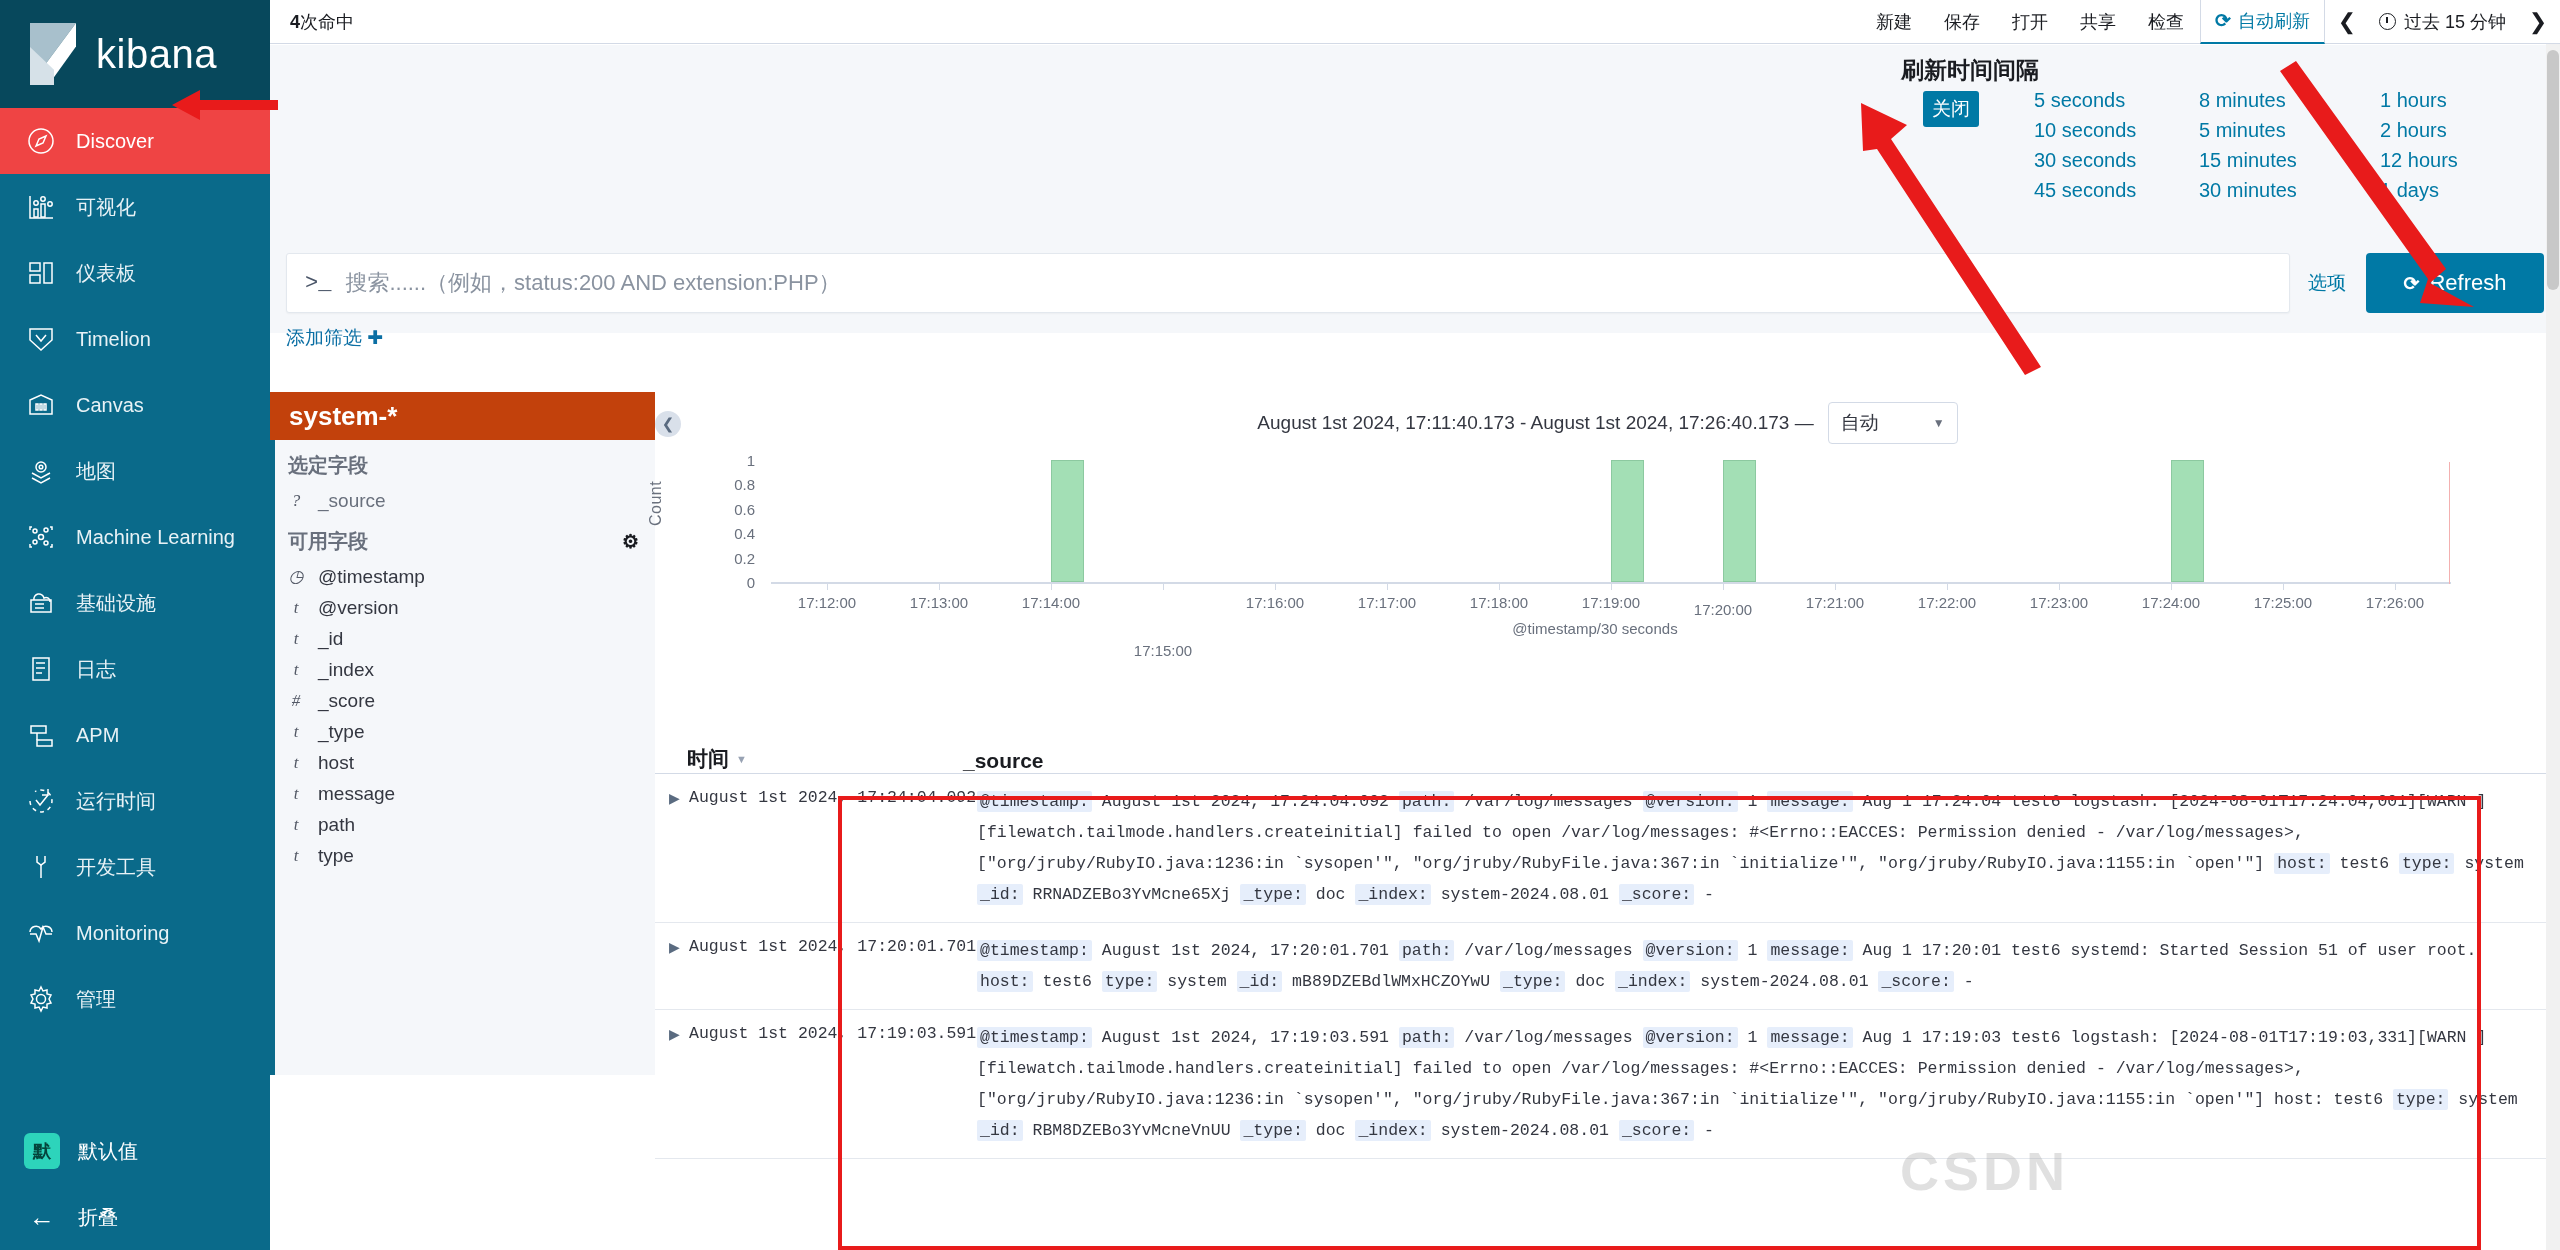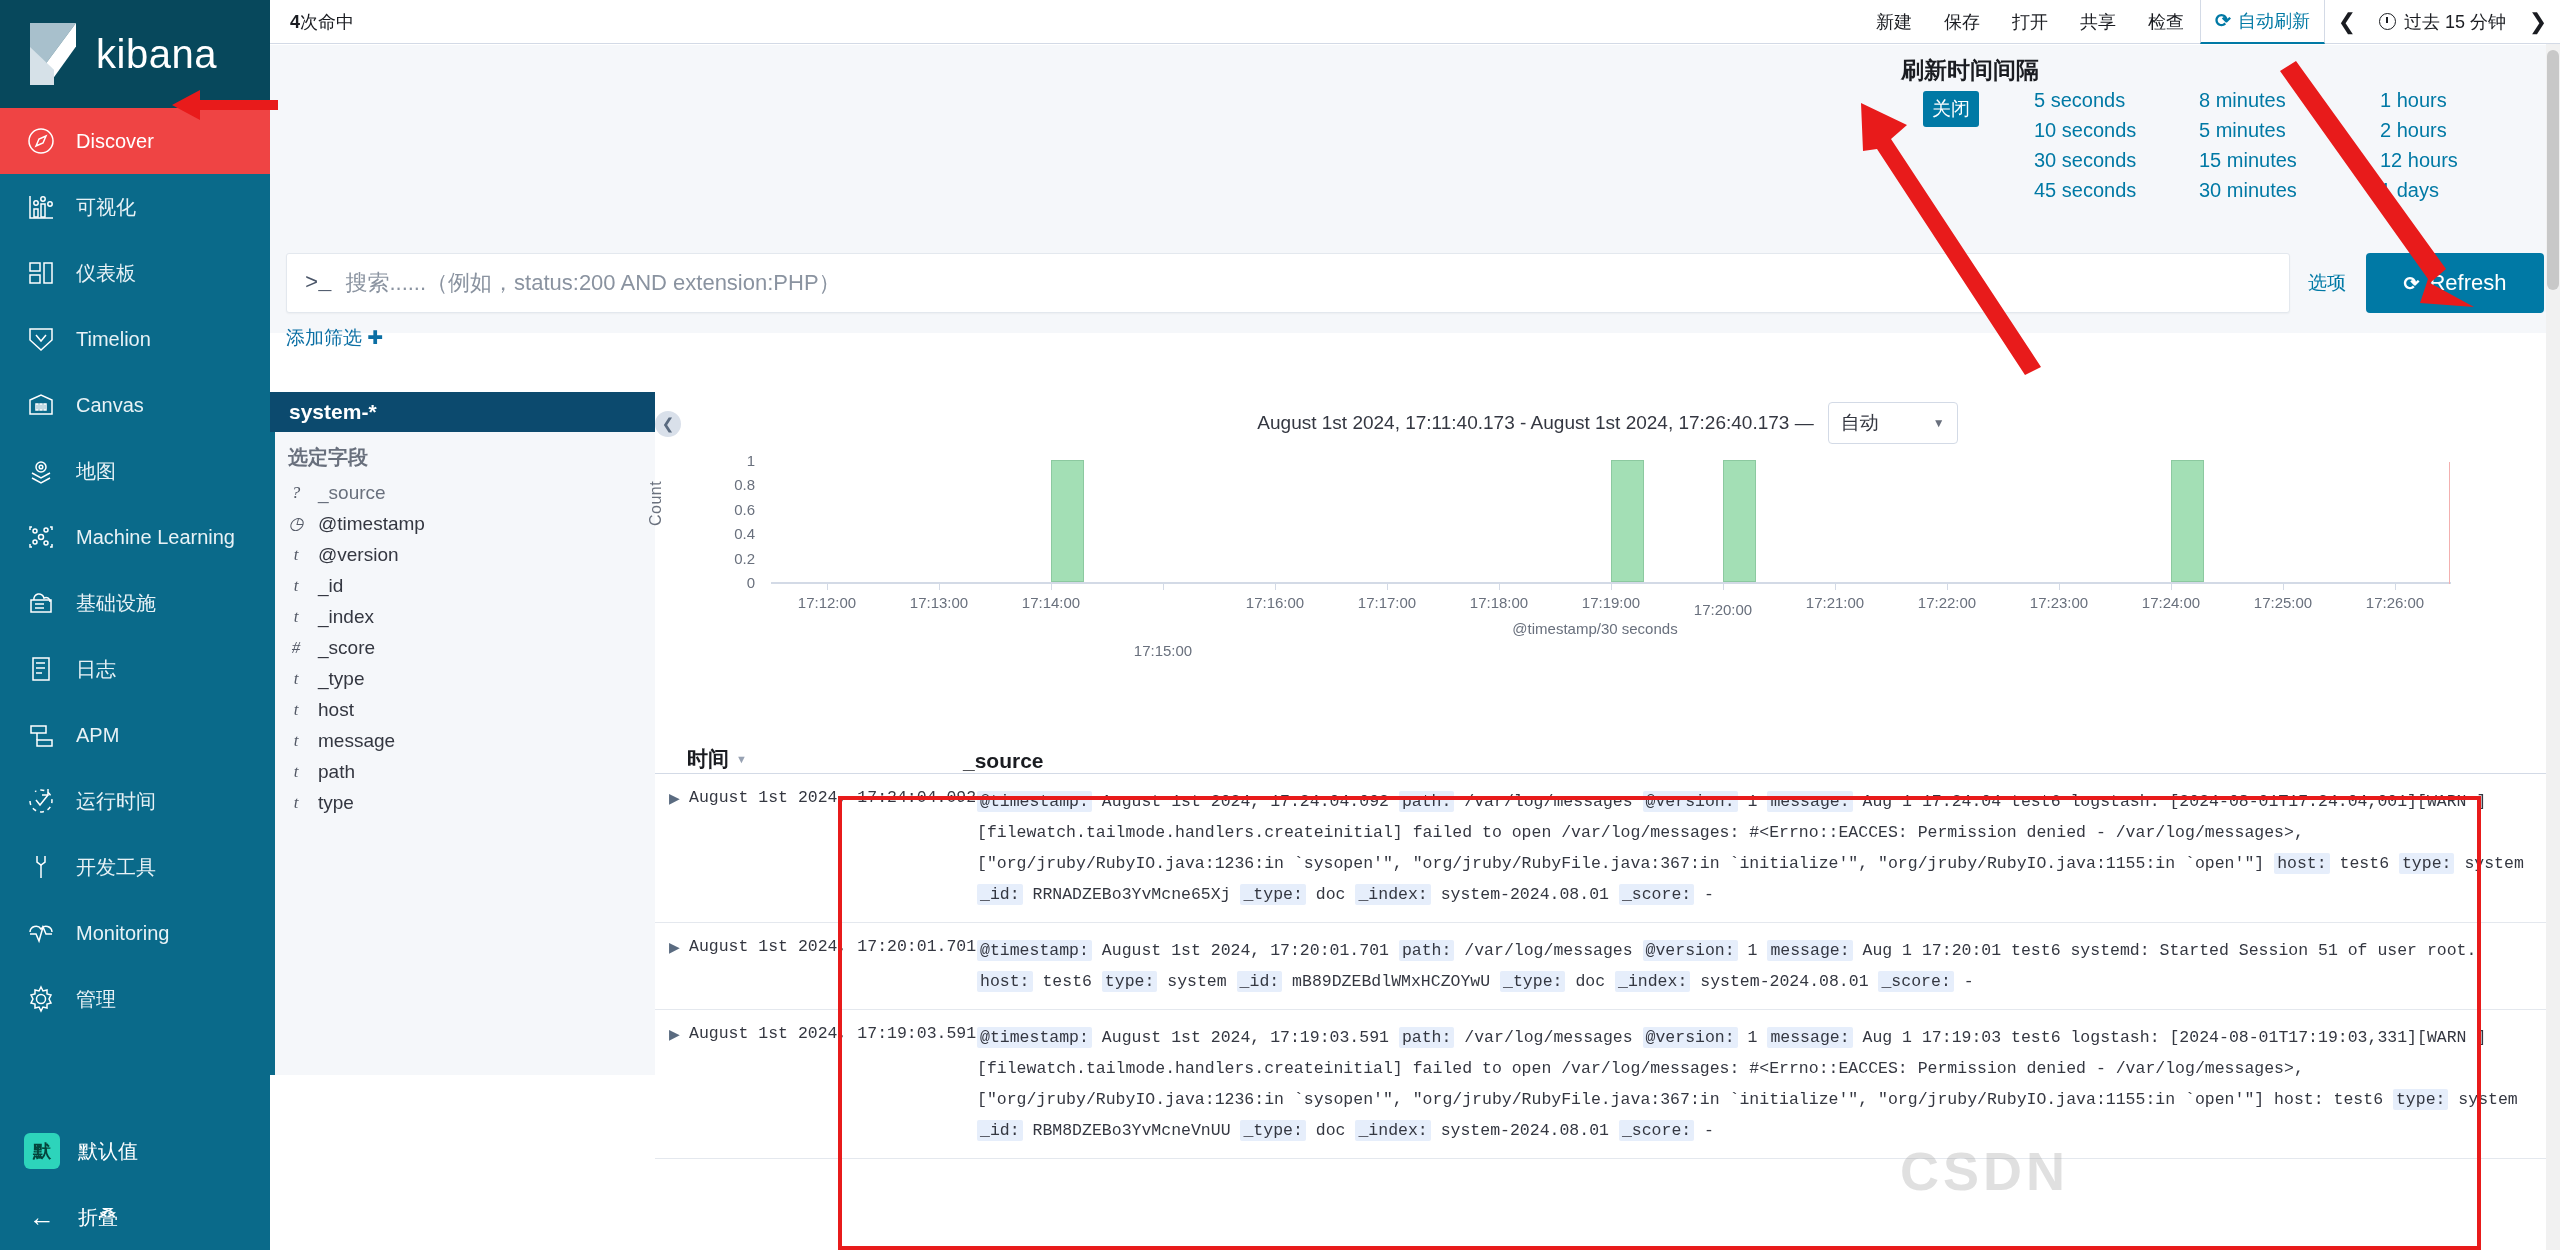--- a/index.html
+++ b/index.html
@@ -136,22 +136,22 @@
   #add-filter {
     position:absolute; left:16px; top:112px; font-size:19px; color:#0b6fa4; cursor:pointer;
   }
 
   
   #field-panel {
     position:absolute; left:270px; top:392px; width:385px; height:683px;
     background:#f5f7fa; border-left:5px solid #0a6a8a;
   }
   #index-pattern {
-    height:40px; background:#0c4a6e; color:#fff; display:flex; align-items:center;
-    padding-left:14px; font-size:21px; font-weight:700;
+    height:48px; background:#c2410c; color:#fff; display:flex; align-items:center;
+    padding-left:14px; font-size:26px; font-weight:700;
     margin-left:-5px; padding-left:19px;
   }
   .field-group-title {
     font-size:20px; font-weight:700; color:#69707d; padding:12px 0 6px 13px;
     display:flex; align-items:center;
   }
   .gear-btn { margin-left:auto; margin-right:16px; font-size:19px; color:#1a1c21; cursor:pointer; }
   .field-row {
     display:flex; align-items:center; gap:14px; height:31px; padding-left:13px;
     font-size:19px; cursor:pointer;
@@ -506,20 +506,24 @@
   <div id="index-pattern">system-*</div>
   <div class="field-group-title">
     <span>选定字段</span>
   </div>
   <div id="selected-fields">
       <div class="field-row">
         <span class="field-type">?</span>
         <span class="field-name muted">_source</span>
       </div>
     </div>
+  <div class="field-group-title">
+    <span>可用字段</span>
+    <span class="gear-btn">⚙</span>
+  </div>
   <div id="available-fields">
       <div class="field-row">
         <span class="field-type">◷</span>
         <span class="field-name">@timestamp</span>
       </div>
       <div class="field-row">
         <span class="field-type">t</span>
         <span class="field-name">@version</span>
       </div>
       <div class="field-row">

